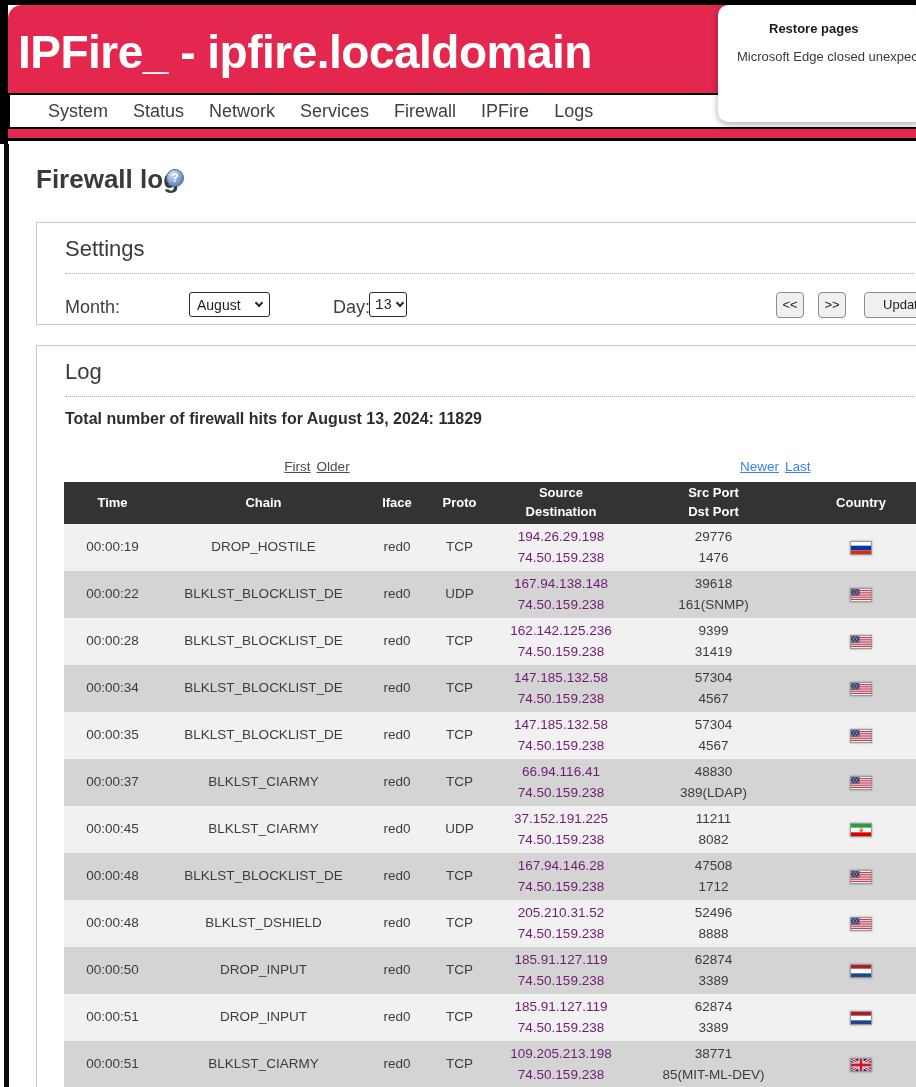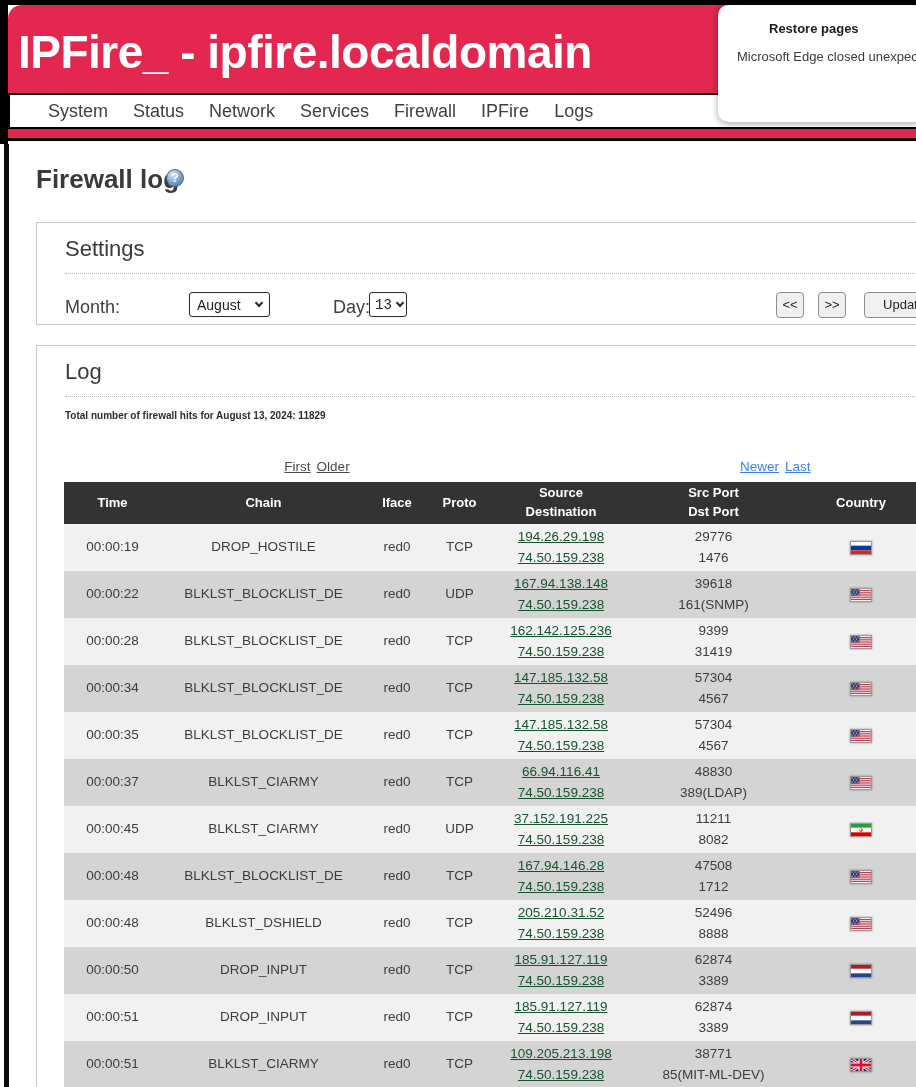--- a/index.html
+++ b/index.html
@@ -55,37 +55,37 @@
   .chev { width:6px; height:6px; border-right:2px solid #2b2b2b; border-bottom:2px solid #2b2b2b;
     transform:rotate(45deg); margin-top:-3px; flex:none; margin-left:5px; }
   .btn { position:absolute; top:69px; height:26px; background:#f0f0f0; border:1px solid #8d8d8d;
     border-radius:4px; font-size:13px; color:#1f1f1f; text-align:center; line-height:24px;
     cursor:pointer; font-family:inherit; }
   #btn-prev { left:739px; width:28px; }
   #btn-next { left:781px; width:28px; }
   #btn-update { left:827px; width:80px; }
 
   
-  .total-line { position:absolute; left:28px; top:64px; font-size:10px; font-weight:bold; color:#2d2d2d; }
+  .total-line { position:absolute; left:28px; top:64px; font-size:16px; font-weight:bold; color:#2d2d2d; }
   .pager { position:absolute; top:113px; left:0; width:100%; height:18px; font-size:13.5px; }
   .pager-left { position:absolute; left:180px; width:200px; text-align:center; color:#4a4a4a; }
   .pager-left span { margin:16px 3px;text-decoration:underline; }
   .pager-right { position:absolute; left:700px; width:130px; }
   .pager-right a { color:#3b82f6; text-decoration:underline; margin:0 3px; cursor:pointer; }
 
   
   table.log-table { position:absolute; left:27px; top:136px; width:862px;
     border-collapse:collapse; table-layout:fixed; }
   .log-table th { background:#333333; color:#fff; font-size:13px; font-weight:bold;
     height:42px; vertical-align:middle; text-align:center; line-height:1.45; }
   .log-table td { height:47px; text-align:center; vertical-align:middle;
     font-size:13.5px; color:#3c3c3c; line-height:1.5; }
   .log-table tr.odd td { background:#f1f1f1; }
   .log-table tr.even td { background:#d4d4d4; }
-  .log-table td a { color:#14532d; text-decoration:underline; cursor:pointer; }
+  .log-table td a { color:#701a75; cursor:pointer; }
   .flag svg { vertical-align:middle; filter:drop-shadow(0 0 1px rgba(0,0,0,.35)); }
 </style>
 </head>
 <body>
 
 <div class="black-top"></div>
 <div class="black-left"></div>
 <div class="black-line"></div>
 
 <div class="banner">

